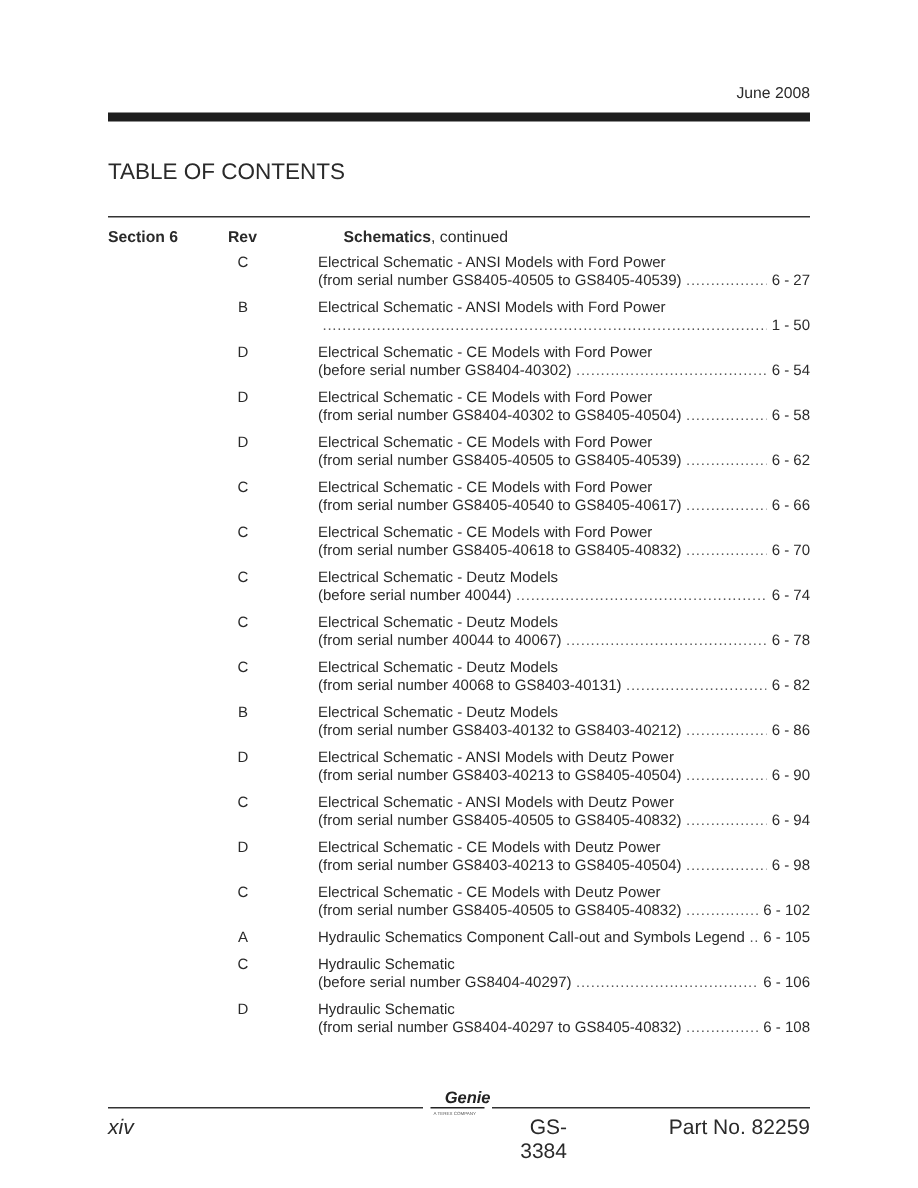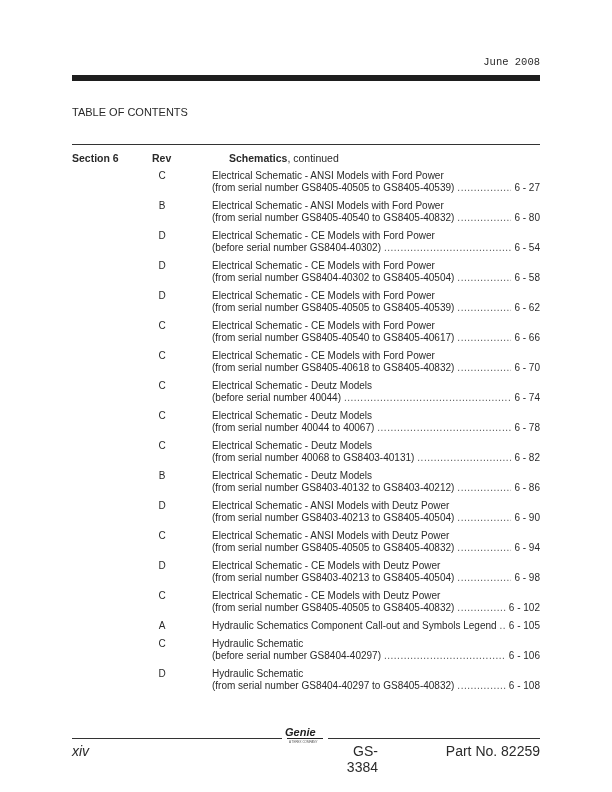--- a/index.html
+++ b/index.html
@@ -1,23 +1,23 @@
 <!DOCTYPE html>
 <html><head>
 <meta charset="utf-8">
 <style>
   html, body { margin: 0; padding: 0; background: #ffffff; }
   body {
     width: 612px; height: 792px; position: relative; overflow: hidden;
     font-family: "Liberation Sans", sans-serif; color: #2a2a2a;
   }
   .abs { position: absolute; }
-  .date { top: 56px; right: 72px; font-size: 10.5px; font-family: Liberation Mono, monospace; }
+  .date { top: 56px; right: 72px; font-size: 10.5px; }
   .thick-rule { left: 72px; top: 75px; width: 468px; height: 6px; background: #1e1e1e; }
-  .toc-title { left: 72px; top: 106px; font-size: 11px; }
+  .toc-title { left: 72px; top: 106px; font-size: 15px; }
   .thin-rule { left: 72px; top: 144px; width: 468px; height: 1px; background: #333; }
   .hdr { top: 152px; font-size: 10.5px; }
   .hdr-section { left: 72px; font-weight: bold; }
   .hdr-rev { left: 152px; font-weight: bold; }
   .hdr-title { left: 189px; padding-left: 40px; }
   .hdr-title b { font-weight: bold; }
 
   .entries { position: absolute; left: 0; top: 170px; width: 612px; }
   .entry { position: relative; height: 30px; font-size: 10px; line-height: 12px; }
   .entry.single { height: 18px; }
@@ -29,21 +29,21 @@
     flex: 1 1 auto; overflow: hidden; margin: 0 3px; color: #555;
   }
   .line .dots::before {
     content: "................................................................................................................................................................................";
     letter-spacing: 0.5px;
   }
   .line .pg { flex: 0 0 auto; }
 
   .footer-rule-l { left: 72px; top: 738px; width: 210px; height: 1px; background: #333; }
   .footer-rule-r { left: 328px; top: 738px; width: 212px; height: 1px; background: #333; }
-  .logo { left: 285px; top: 726px; width: 42px; text-align: left; font-size: 11px; font-weight: bold; font-style: italic; color: #222; }
+  .logo { left: 285px; top: 726px; width: 42px; text-align: right; font-size: 11px; font-weight: bold; font-style: italic; color: #222; }
   .logo-underline { left: 287px; top: 738px; width: 36px; height: 1px; background: #222; }
   .logo-sub { left: 289px; top: 740px; font-size: 3px; color: #555; }
   .footer { top: 743px; font-size: 14px; }
   .footer-left { left: 72px; font-style: italic; }
   .footer-center { left: 280px; width: 52px; text-align: right; margin-left: 46px; }
   .footer-right { right: 72px; }
 </style>
 </head>
 <body>
 
@@ -71,23 +71,22 @@
         </div>
     </div>
   </div>
   <div class="entry">
     <div class="rev">B</div>
     <div class="body">
       <div class="line">
           <span class="txt">Electrical Schematic - ANSI Models with Ford Power</span>
         </div>
       <div class="line">
-          <span class="txt">(from serial number GS8405-40540 to GS8405-40832)</span>
-          <span class="dots"></span>
-          <span class="pg">6 - 80</span>
+          <span class="dots"></span>
+          <span class="pg">1 - 50</span>
         </div>
     </div>
   </div>
   <div class="entry">
     <div class="rev">D</div>
     <div class="body">
       <div class="line">
           <span class="txt">Electrical Schematic - CE Models with Ford Power</span>
         </div>
       <div class="line">

